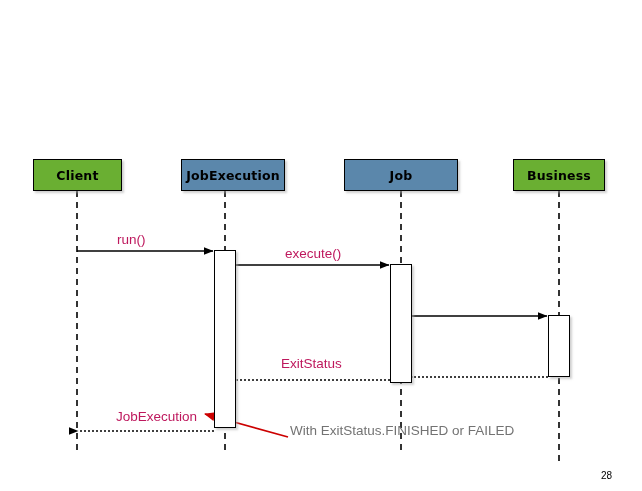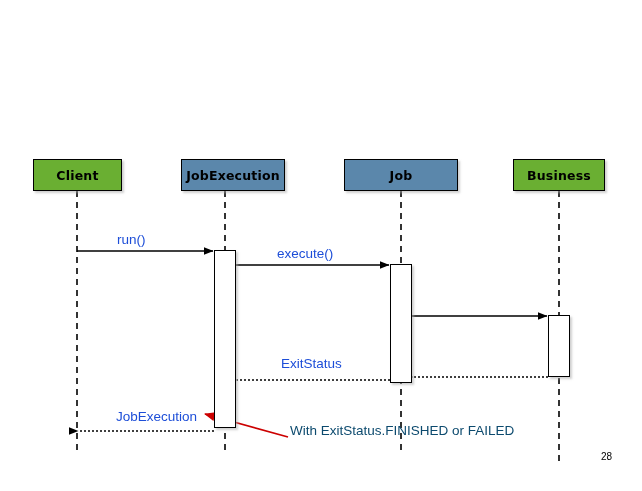--- a/index.html
+++ b/index.html
@@ -36,21 +36,21 @@
     font-weight: bold;
     font-size: 12.5px;
     color: #000000;
     letter-spacing: 0.2px;
     box-shadow: 2px 2px 2px rgba(170,170,170,0.55);
   }
   .msg-label {
     position: absolute;
     font-family: "Liberation Sans", sans-serif;
     font-size: 13.5px;
-    color: #1d4ed8;
+    color: #be185d;
     white-space: nowrap;
   }
   .annotation-label {
     position: absolute;
     font-family: "Liberation Sans", sans-serif;
     font-size: 13.5px;
     white-space: nowrap;
   }
   .page-number {
     position: absolute;
@@ -125,23 +125,23 @@
   <div class="lifeline-box" style="left:513px; top:159px; width:92px; height:32px; background:#6aaf32;">
     <span>Business</span>
   </div>
 
   <div class="activation" style="left:214px; top:250px; width:22px; height:178px;"></div>
   <div class="activation" style="left:390px; top:264px; width:22px; height:119px;"></div>
   <div class="activation" style="left:548px; top:315px; width:22px; height:62px;"></div>
 
   <div class="msg-label" style="left:117px; top:232px;">run()</div>
 
-  <div class="msg-label" style="left:277px; top:246px;">execute()</div>
+  <div class="msg-label" style="left:285px; top:246px;">execute()</div>
 
   <div class="msg-label" style="left:281px; top:356px;">ExitStatus</div>
 
   <div class="msg-label" style="left:103px; top:409px;margin-left:13px;">JobExecution</div>
 
-  <div class="annotation-label" style="left:290px; top:423px; color:#0c4a6e;">With ExitStatus.FINISHED or FAILED</div>
+  <div class="annotation-label" style="left:290px; top:423px; color:#737373;">With ExitStatus.FINISHED or FAILED</div>
 
-  <div class="page-number" style="left:601px; top:451px;">28</div>
+  <div class="page-number" style="left:601px; top:470px;">28</div>
 
 </div>
 
 </body></html>

